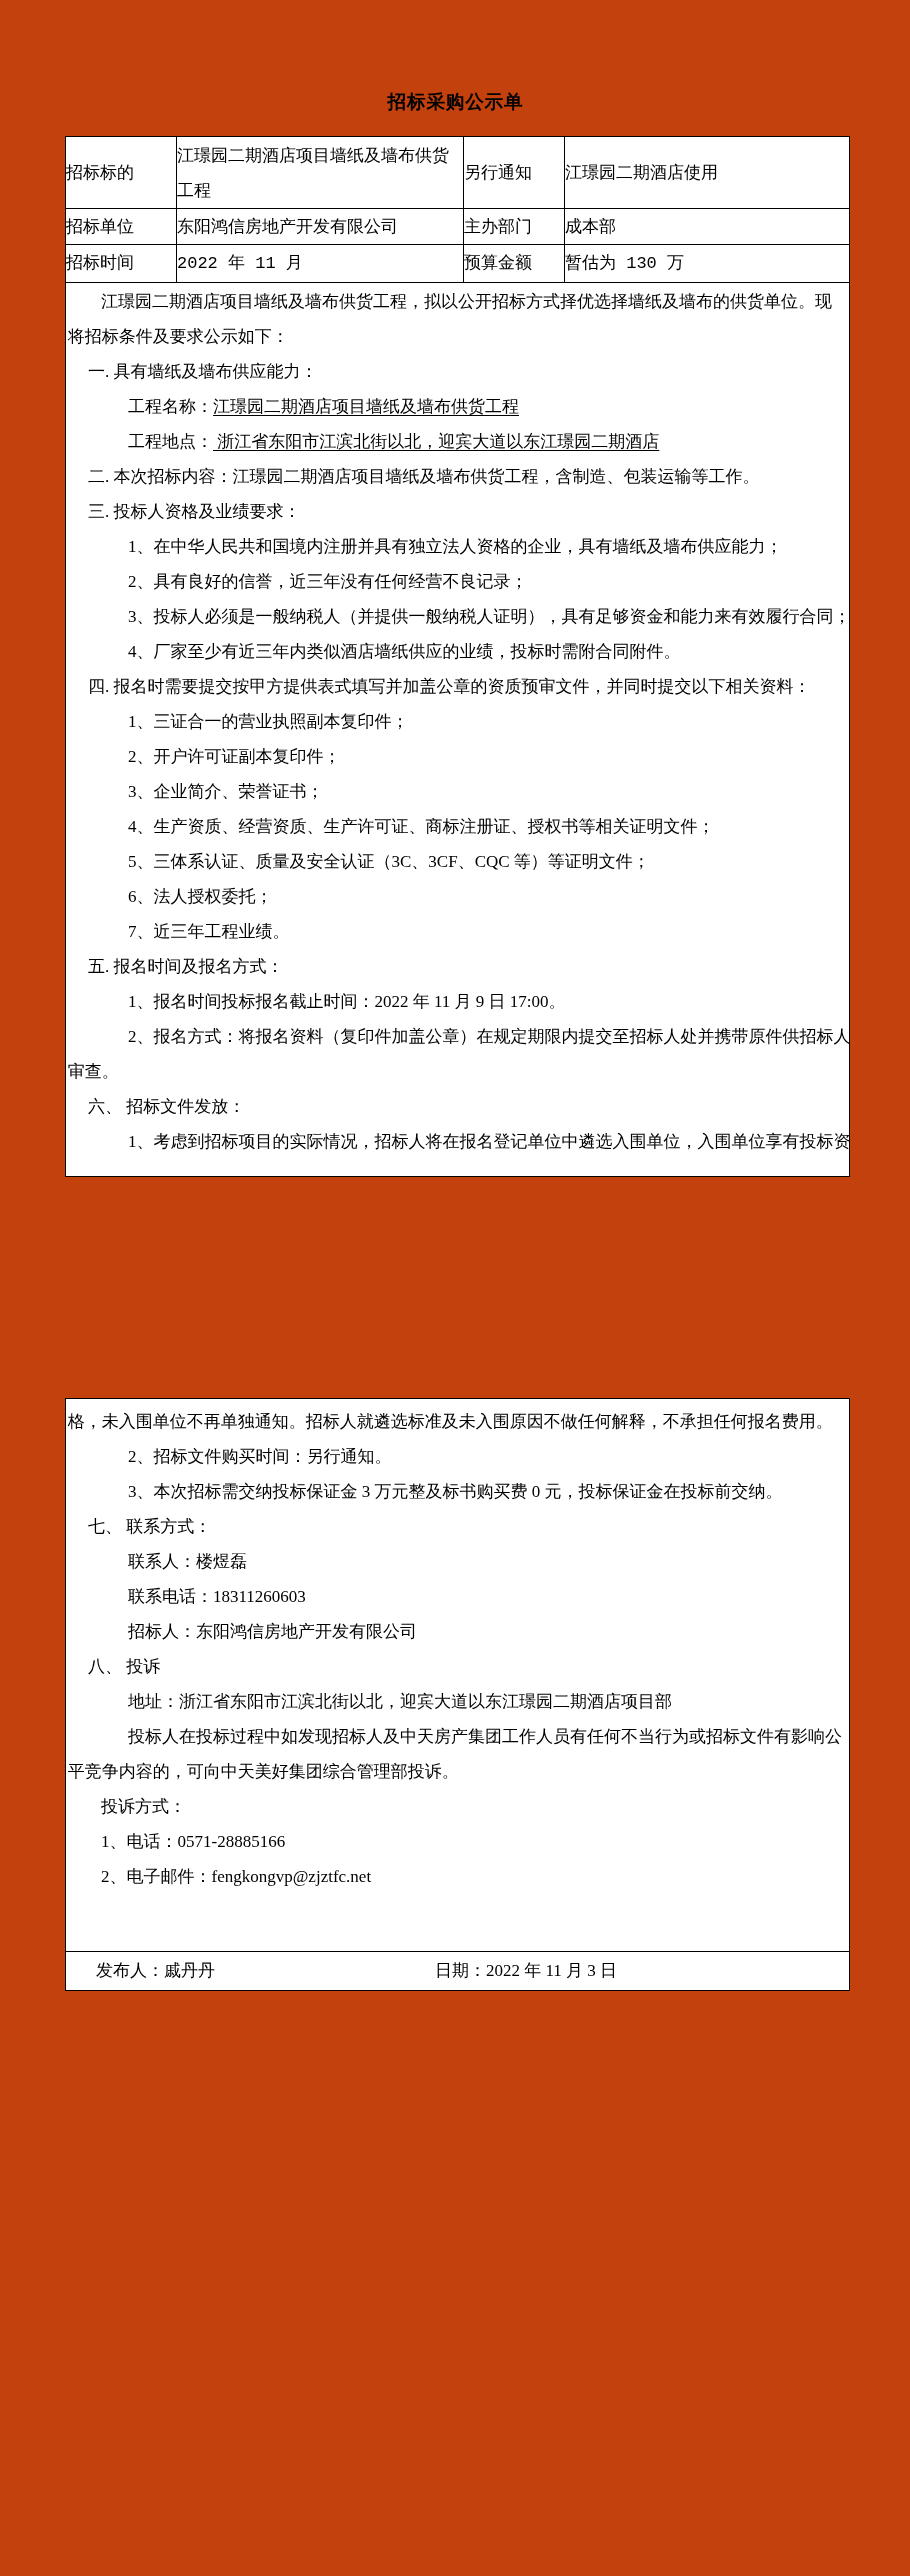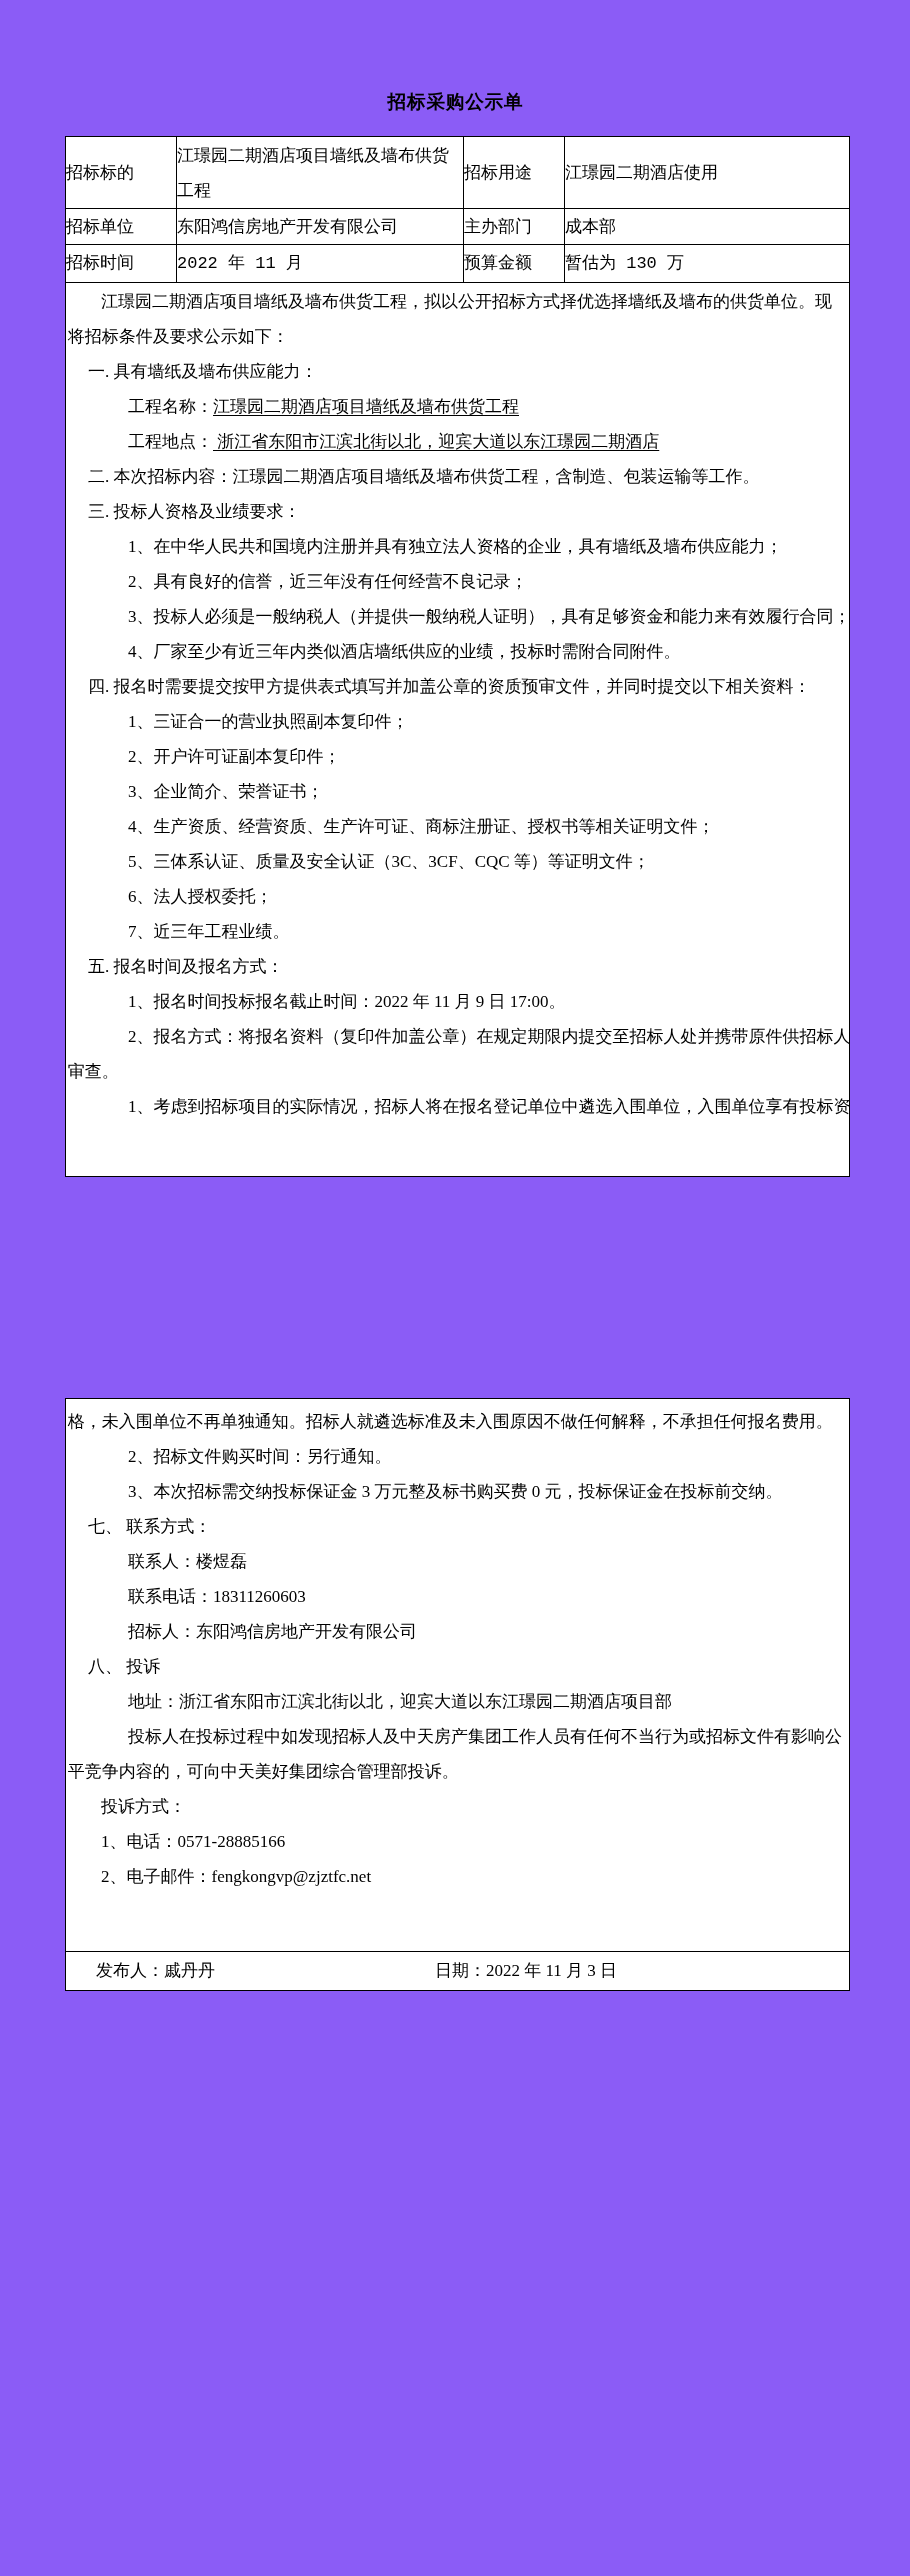--- a/index.html
+++ b/index.html
@@ -1,16 +1,16 @@
 <!DOCTYPE html>
 <html style="font-size:13.5px"><head>
 <meta charset="utf-8">
 <style>
   html,body{margin:0;padding:0;background:#fff;}
-  #page{position:relative;width:911px;height:2576px;background:#8b5cf6;
+  #page{position:relative;width:911px;height:2576px;background:#c2410c;
         font-family:"Liberation Serif","DejaVu Serif",serif;color:#000;overflow:hidden;}
   .doc-title{position:absolute;top:89px;left:0;width:100%;text-align:center;
              font-size:18.6px;font-weight:bold;letter-spacing:0.8px;}
   .sheet{position:absolute;left:65px;width:785px;box-sizing:border-box;
          border:1.7px solid #000;background:#fff;}
   #sheet1{top:136px;height:1041px;}
   #sheet2{top:1398px;height:593px;}
   table.bid-table{width:100%;border-collapse:collapse;table-layout:fixed;
                   font-size:17px;line-height:35px;}
   table.bid-table td{padding:0;vertical-align:middle;border-bottom:1.7px solid #000;}
@@ -40,21 +40,21 @@
 <div id="page">
 
   <div class="doc-title">招标采购公示单</div>
 
   <div class="sheet" id="sheet1">
     <table class="bid-table">
       <tbody>
         <tr class="r1">
           <td class="c1">招标标的</td>
           <td class="c2">江璟园二期酒店项目墙纸及墙布供货工程</td>
-          <td class="c3">招标用途</td>
+          <td class="c3">另行通知</td>
           <td class="c4">江璟园二期酒店使用</td>
         </tr>
         <tr class="r2">
           <td class="c1">招标单位</td>
           <td class="c2">东阳鸿信房地产开发有限公司</td>
           <td class="c3">主办部门</td>
           <td class="c4">成本部</td>
         </tr>
         <tr class="r3">
           <td class="c1">招标时间</td>
@@ -83,20 +83,21 @@
         <div class="line ind3"><span>2、开户许可证副本复印件；</span></div>
         <div class="line ind3"><span>3、企业简介、荣誉证书；</span></div>
         <div class="line ind3"><span>4、生产资质、经营资质、生产许可证、商标注册证、授权书等相关证明文件；</span></div>
         <div class="line ind3"><span>5、三体系认证、质量及安全认证（3C、3CF、CQC 等）等证明文件；</span></div>
         <div class="line ind3"><span>6、法人授权委托；</span></div>
         <div class="line ind3"><span>7、近三年工程业绩。</span></div>
         <div class="line ind1"><span>五. 报名时间及报名方式：</span></div>
         <div class="line ind3"><span>1、报名时间投标报名截止时间：2022 年 11 月 9 日 17:00。</span></div>
         <div class="line ind3"><span>2、报名方式：将报名资料（复印件加盖公章）在规定期限内提交至招标人处并携带原件供招标人</span></div>
         <div class="line"><span>审查。</span></div>
+        <div class="line ind1"><span>六、 招标文件发放：</span></div>
         <div class="line ind3"><span>1、考虑到招标项目的实际情况，招标人将在报名登记单位中遴选入围单位，入围单位享有投标资</span></div>
       </div>
   </div>
 
   <div class="sheet" id="sheet2">
     <div class="page-body">
 
     <div class="line"><span>格，未入围单位不再单独通知。招标人就遴选标准及未入围原因不做任何解释，不承担任何报名费用。</span></div>
         <div class="line ind3"><span>2、招标文件购买时间：另行通知。</span></div>
         <div class="line ind3"><span>3、本次招标需交纳投标保证金 3 万元整及标书购买费 0 元，投标保证金在投标前交纳。</span></div>

